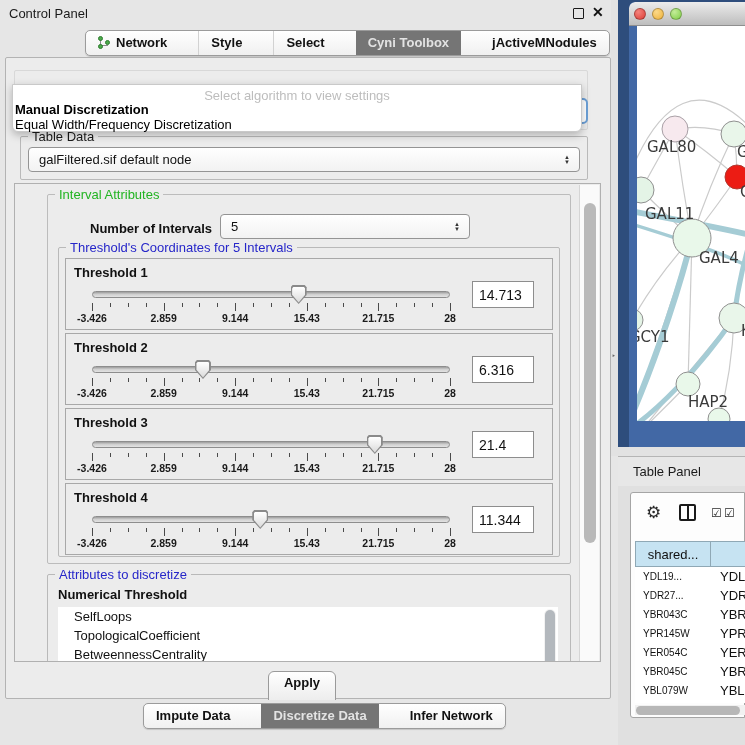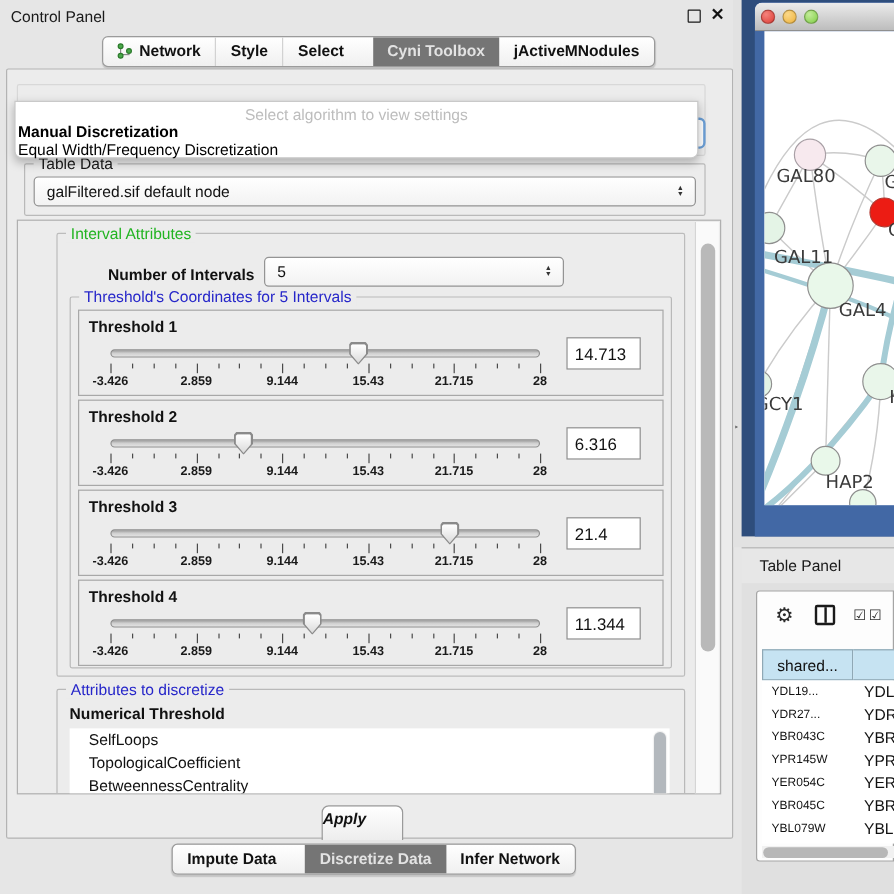--- a/index.html
+++ b/index.html
@@ -5,24 +5,24 @@
   * { margin:0; padding:0; box-sizing:border-box; }
   html,body { width:745px; height:745px; }
   body { font-family:"Liberation Sans", sans-serif; background:#e6e6e6; position:relative; overflow:hidden; }
 
   
   .titlebar { position:absolute; left:0; top:0; width:618px; height:26px; background:#e6e6e6; }
   .titlebar .title { position:absolute; left:9px; top:6px; font-size:13px; color:#1a1a1a; }
   .float-btn { position:absolute; left:573px; top:8px; width:11px; height:11px; border:1.6px solid #1a1a1a; border-radius:1px; background:#e6e6e6; }
   .close-btn { position:absolute; left:592px; top:4px; font-size:14px; font-weight:bold; color:#111; }
 
-  .tabgroup { position:absolute; display:flex; border:1px solid #9b9b9b; border-radius:5px; overflow:hidden; background:linear-gradient(#ffffff,#f0f0f0); box-shadow:0 1px 1px rgba(0,0,0,.15); }
+  .tabgroup { position:absolute; display:flex; border:1px solid #9b9b9b; border-radius:5px; overflow:hidden; background:linear-gradient(#ffffff,#f0f0f0); box-shadow:0 1px 1px rgba(0,0,0,.15);gap:19px; }
   .tabgroup .tab { padding:4px 12px 5px; font-size:13px; font-weight:bold; color:#111; display:flex; align-items:center; gap:5px; border-left:1px solid #d2d2d2; white-space:nowrap; }
   .tabgroup .tab:first-child { border-left:none; }
-  .tabgroup .tab.selected { background:#757575; color:#e3e3e3; border-left:none;margin-left:12px; }
+  .tabgroup .tab.selected { background:#757575; color:#e3e3e3; border-left:none; }
   .tabgroup .tab.selected + .tab { border-left:none; }
   .net-ico { width:13px; height:14px; position:relative; display:inline-block; }
   .net-ico i { position:absolute; width:5px; height:5px; border-radius:50%; background:#4aa94a; border:1px solid #2c7a2c; }
   .net-ico i:nth-child(1){left:0;top:0;} .net-ico i:nth-child(2){left:0;top:8px;} .net-ico i:nth-child(3){left:7px;top:4px;}
   .net-ico u { position:absolute; left:2px; top:3px; width:8px; height:7px; border-left:1px solid #8a8a8a; border-bottom:1px solid #8a8a8a; }
 
   .mainpanel { position:absolute; left:5px; top:57px; width:606px; height:642px; background:#ececec; border:1px solid #b3b3b3; border-radius:2px; }
 
   .fieldset { position:absolute; border:1px solid #b9b9b9; border-radius:2px; }
   .legend { position:absolute; top:-8px; left:7px; background:#ececec; padding:0 4px; font-size:13px; }
@@ -69,21 +69,21 @@
   .sl-labels span { position:absolute; transform:translateX(-50%); font-size:10.5px; font-weight:bold; color:#1a1a1a; white-space:nowrap; }
   .sl-value { position:absolute; left:406px; top:22px; width:62px; height:27px; border:1px solid #8d8d8d; background:#fff; font-family:"Liberation Sans",sans-serif; font-size:14px; color:#111; text-align:left; padding:0 6px; }
 
   .attr-fs { left:32px; top:390px; width:524px; height:120px; border-color:#b9b9b9; }
   .attr-label { position:absolute; left:10px; top:12px; font-size:13px; font-weight:bold; color:#111; }
   .attr-list { position:absolute; left:10px; top:32px; width:500px; height:85px; background:#fff; overflow:hidden; }
   .attr-list .item { font-size:13px; color:#111; padding:2px 4px 2px 16px; }
   .attr-vscroll { position:absolute; right:2px; top:2px; width:12px; height:78px; background:#f2f2f2; border-radius:6px; }
   .attr-vscroll .thumb-v2 { position:absolute; left:1px; top:1px; width:10px; height:60px; background:#b3b8bd; border-radius:5px; }
 
-  .apply-btn { position:absolute; left:268px; top:614px; width:68px; height:38px; background:linear-gradient(#ffffff,#e8e8e8); border:1px solid #9a9a9a; border-radius:6px; font-size:13px; font-weight:bold; color:#111; line-height:21px;font-style:italic; }
+  .apply-btn { position:absolute; left:268px; top:614px; width:68px; height:38px; background:linear-gradient(#ffffff,#e8e8e8); border:1px solid #9a9a9a; border-radius:6px; font-size:13px; font-weight:bold; color:#111; text-align:center; line-height:21px; }
 
   
   .desktop-strip { position:absolute; left:611px; top:0; width:134px; height:456px; background:#e2e2e2; }
   .net-outer { position:absolute; left:618px; top:0; width:127px; height:447px; background:#2e4d7c; }
   .net-window { position:absolute; left:629px; top:2px; width:116px; height:445px; background:#4268a5; border-radius:6px 0 0 0; overflow:hidden; }
   .mac-titlebar { position:absolute; left:0; top:0; width:116px; height:24px; background:linear-gradient(#ececec,#bdbdbd); border-bottom:1px solid #8f8f8f; border-radius:6px 0 0 0; }
   .tl { position:absolute; top:6px; width:12px; height:12px; border-radius:50%; border:1px solid rgba(0,0,0,.25); }
   .net-canvas { position:absolute; left:8px; top:24px; width:108px; height:395px; background:#fff; overflow:hidden; }
 
   .tablepanel-bar { position:absolute; left:618px; top:456px; width:127px; height:30px; background:#e7e7e7; border-top:1px solid #b5b5b5; }

